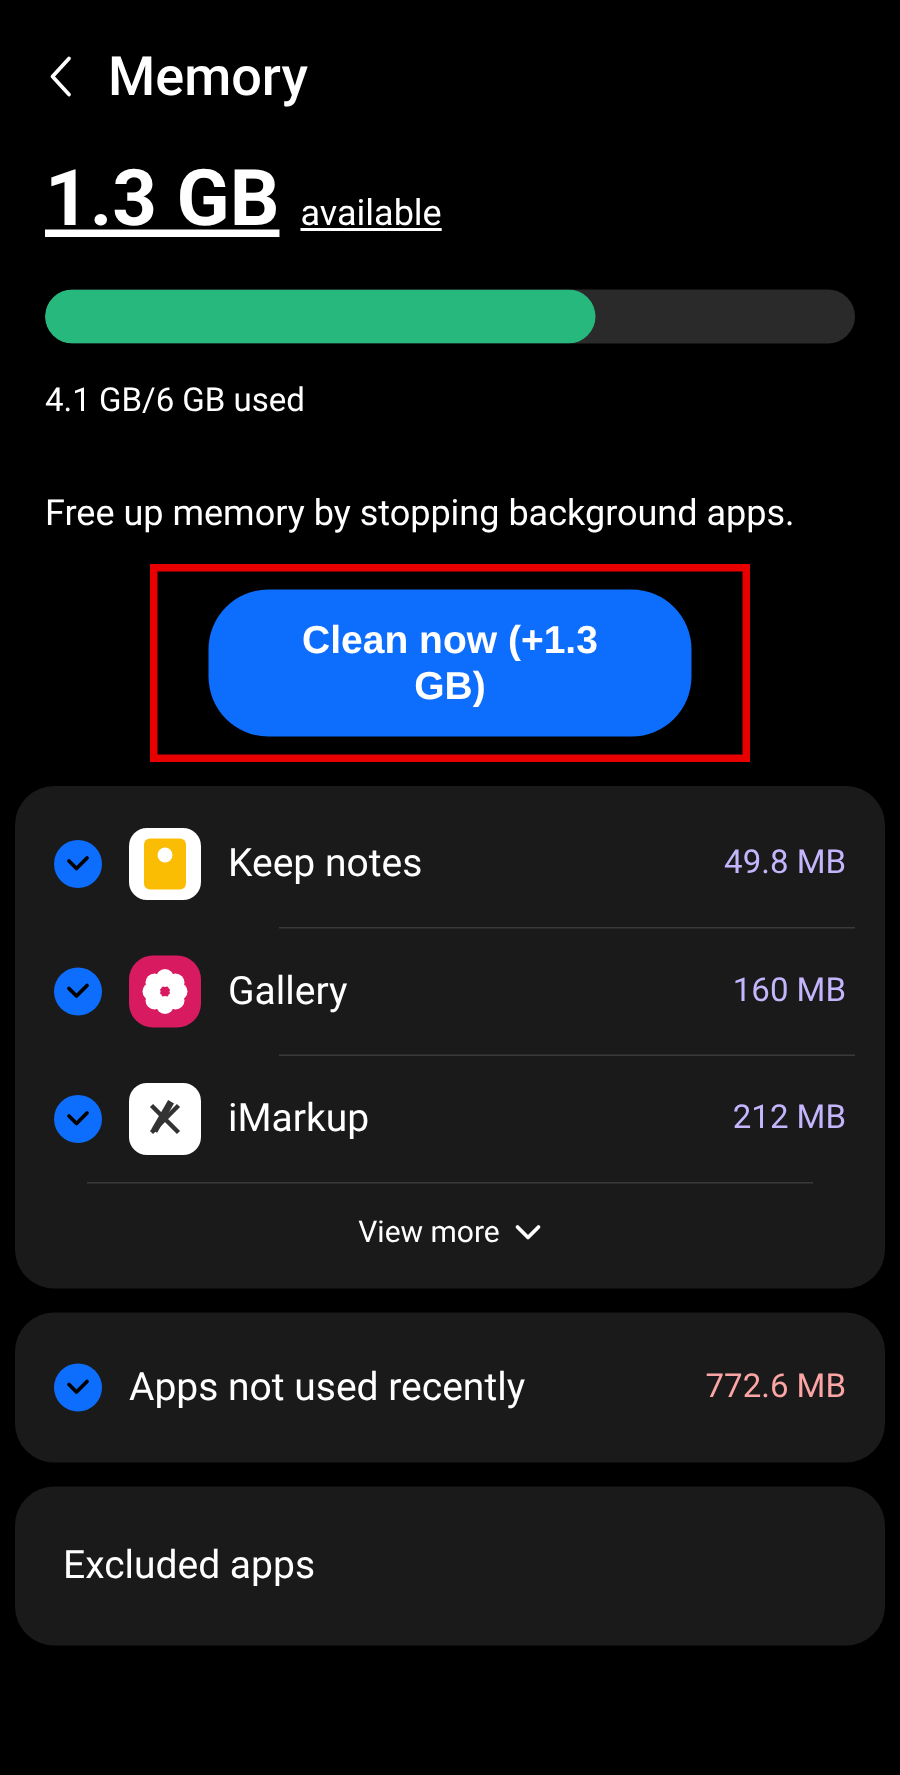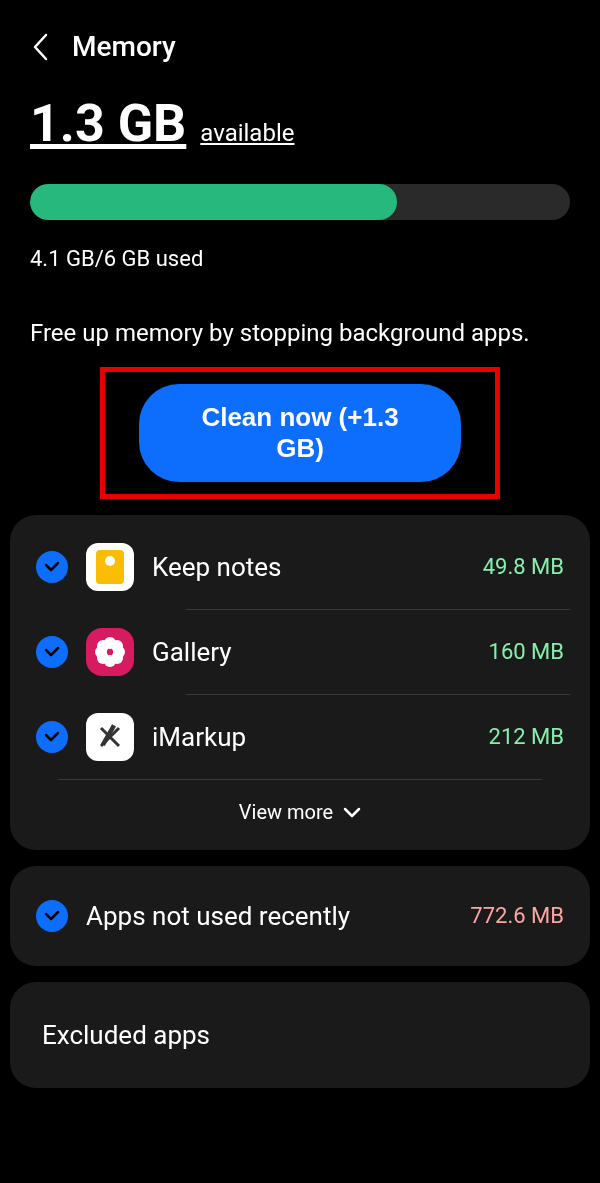--- a/index.html
+++ b/index.html
@@ -19,21 +19,21 @@
     }
     .back-icon {
       width: 24px;
       height: 24px;
       display: flex;
       align-items: center;
       justify-content: center;
     }
     .back-icon svg { width: 16px; height: 28px; }
     .page-title {
-      font-size: 28px;
+      font-size: 36px;
       font-weight: 500;
     }
     .memory-info {
       padding: 10px 30px 0;
     }
     .available {
       display: flex;
       align-items: baseline;
       gap: 14px;
       margin-bottom: 30px;
@@ -169,21 +169,21 @@
     .p6 { top: 3px; right: 2px; }
     .p7 { bottom: 3px; left: 2px; }
     .p8 { bottom: 3px; right: 2px; }
     .icon-imarkup { background: #fff; }
     .app-name {
       flex: 1;
       font-size: 26px;
     }
     .app-size {
       font-size: 22px;
-      color: #86efac;
+      color: #c4b5fd;
     }
     .view-more {
       display: flex;
       align-items: center;
       justify-content: center;
       gap: 10px;
       padding: 20px 0 16px;
       font-size: 20px;
     }
     .not-used-row {

